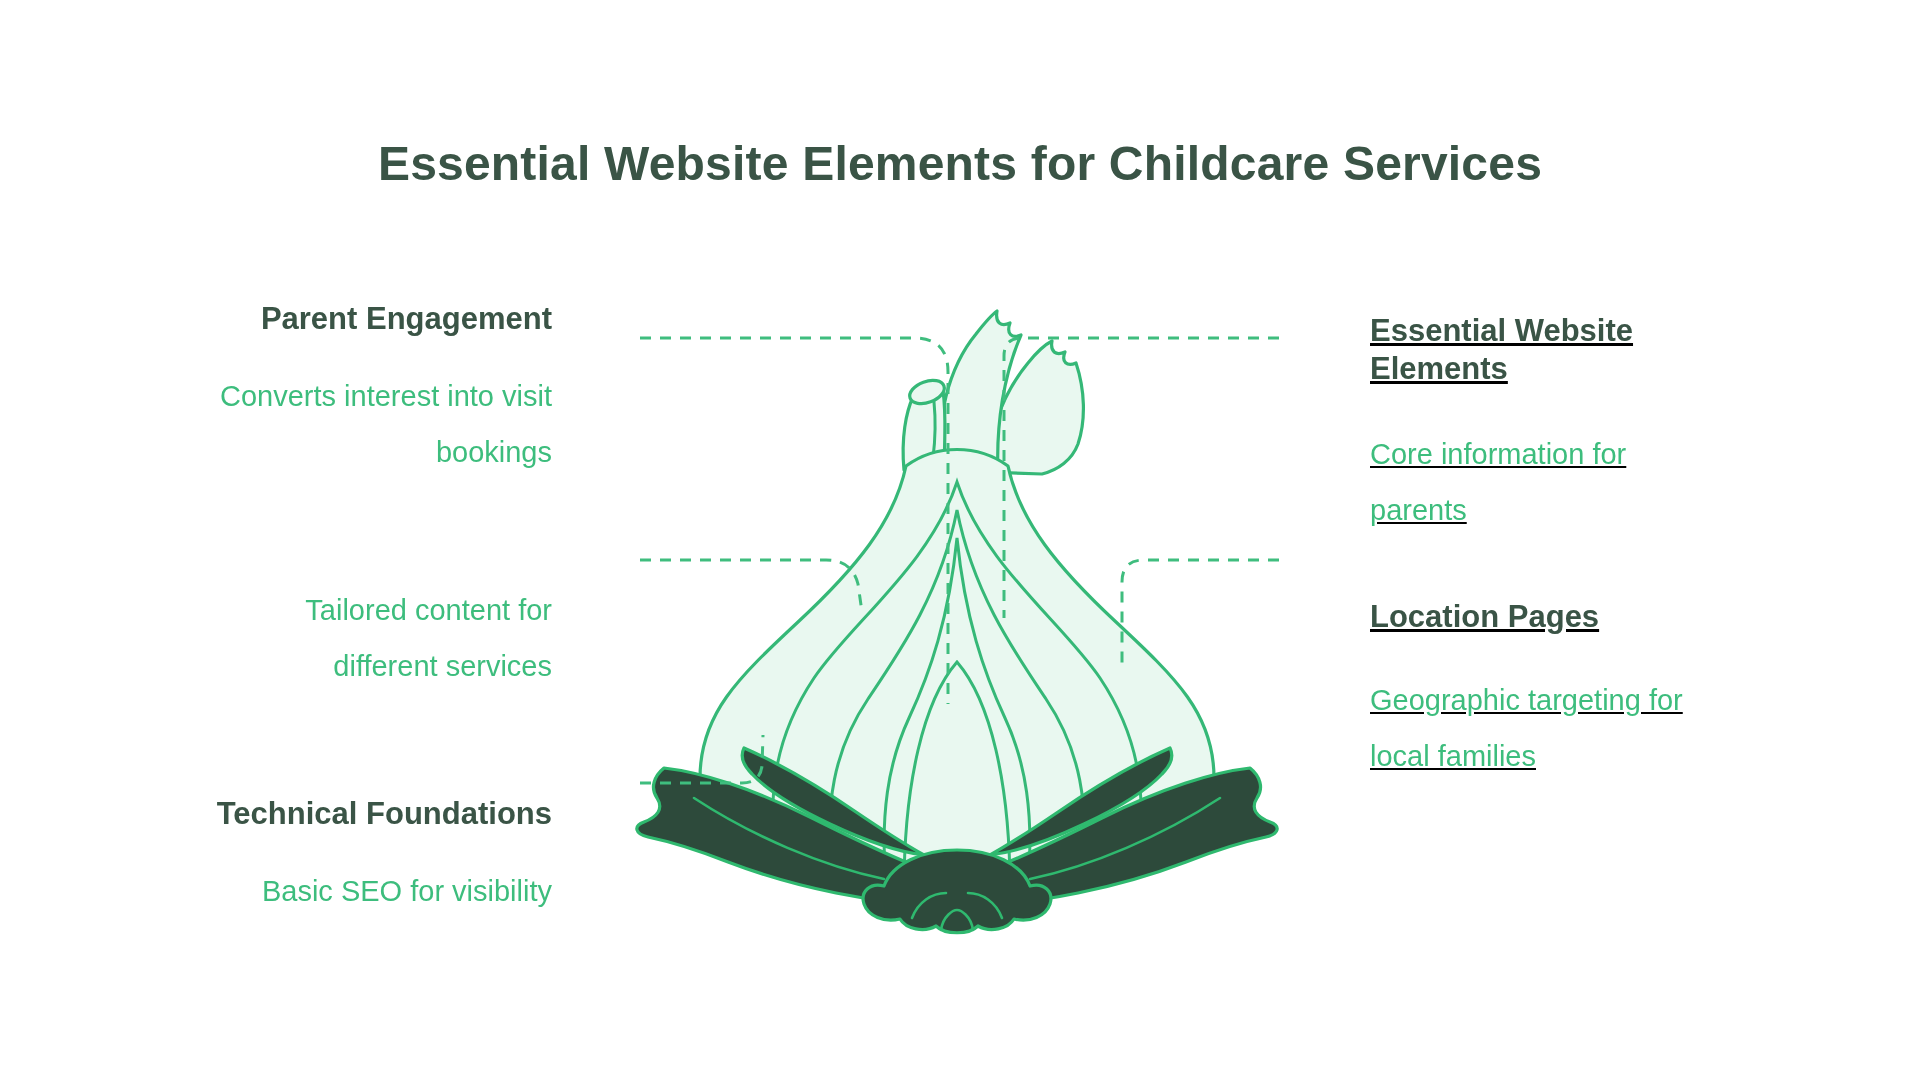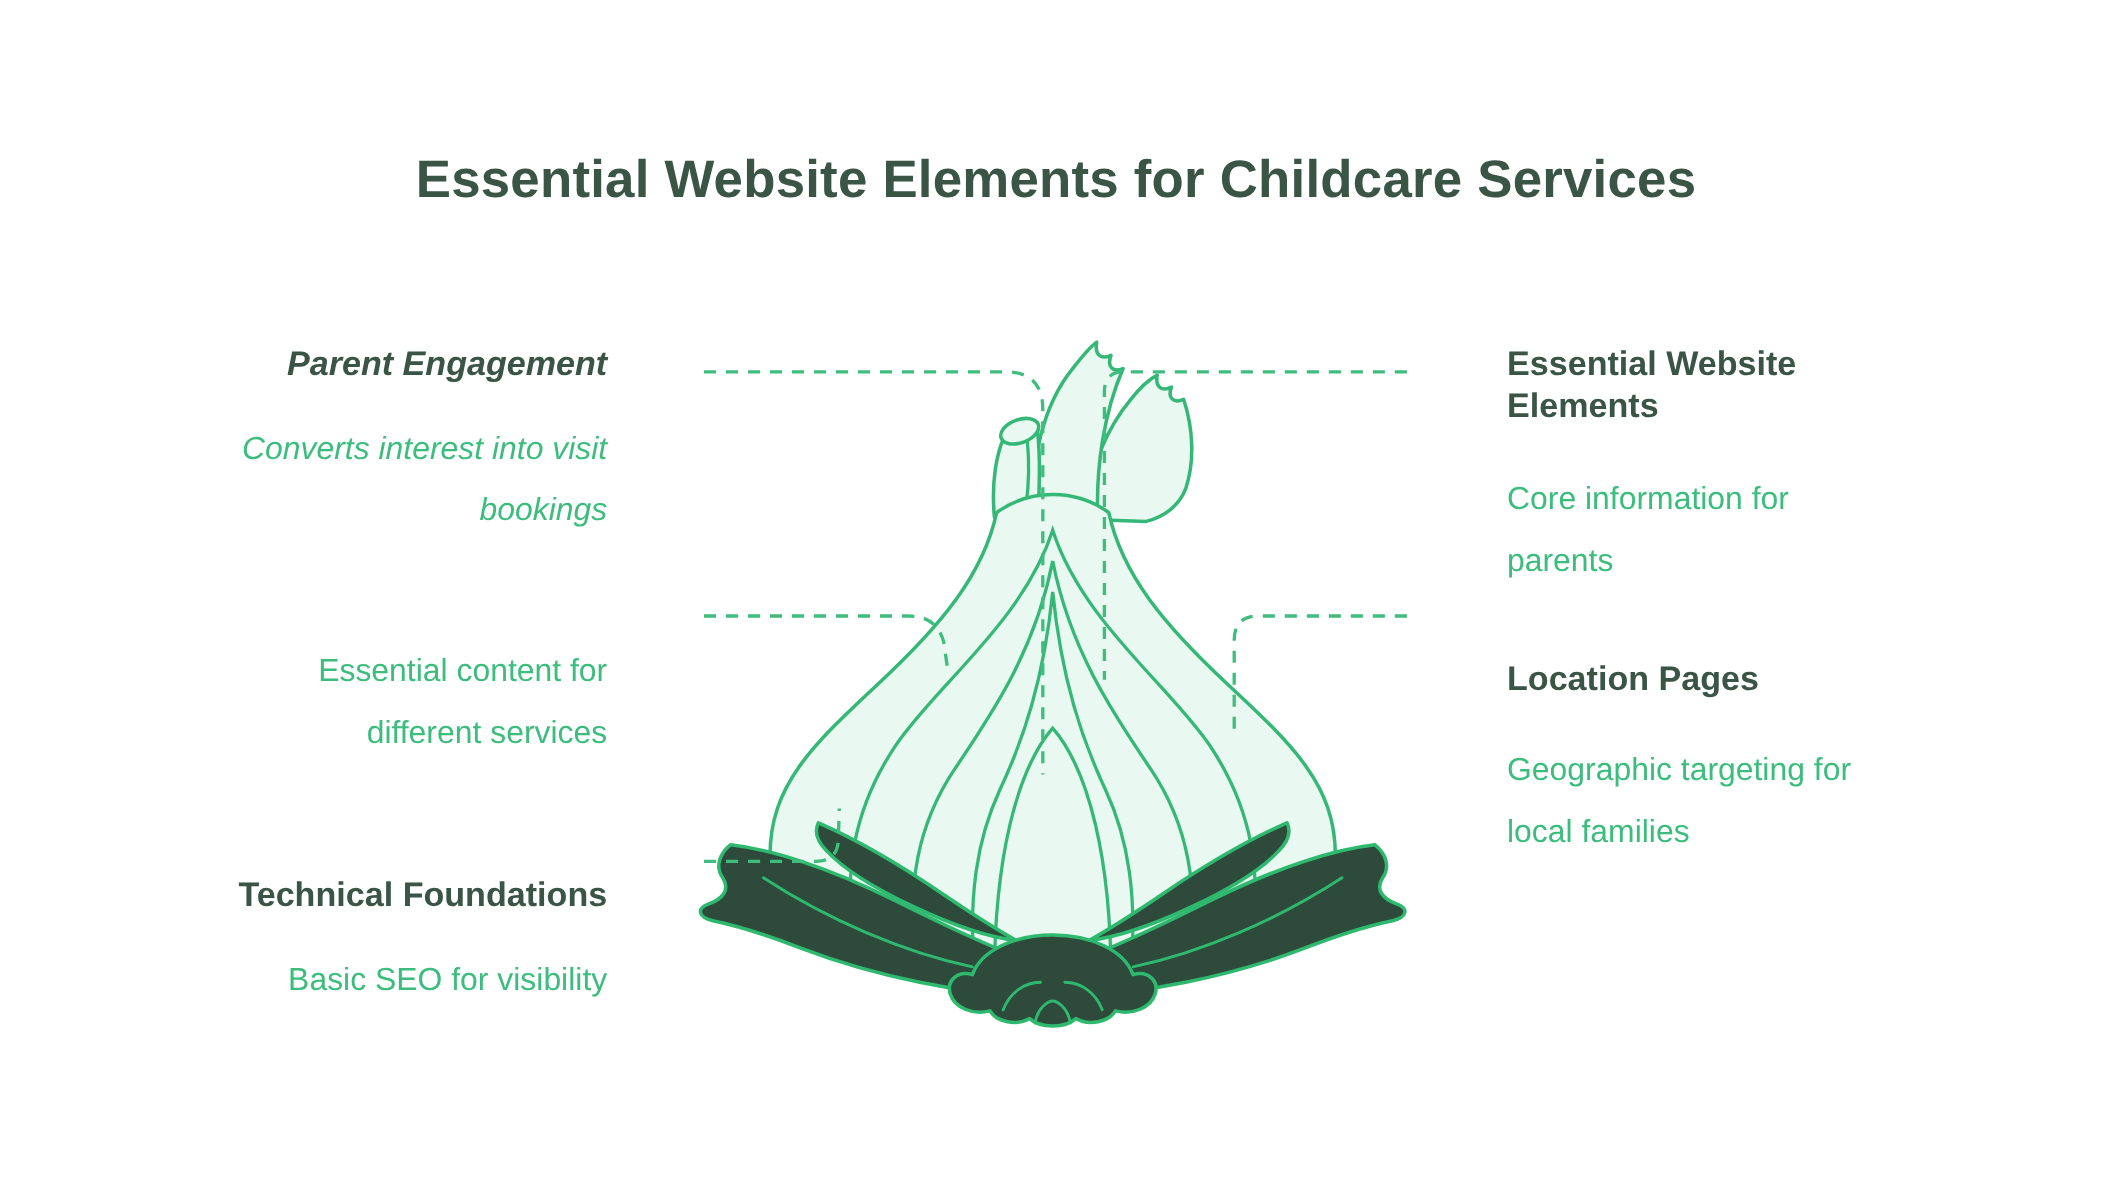--- a/index.html
+++ b/index.html
@@ -25,22 +25,22 @@
   .item{position:absolute;}
   .item h2{
     margin:0;font-size:31px;font-weight:bold;color:#3a5446;
     line-height:38px;white-space:pre-line;
   }
   .item p{
     margin:30px 0 0 0;font-size:29px;font-weight:normal;color:#3dbd7d;
     line-height:56px;white-space:pre-line;
   }
   .left-item{right:1368px;width:520px;text-align:right;}
-  .right-item{left:1370px;width:420px;text-align:left;}
-  .li-1{top:312px;font-style:italic;}
+  .right-item{left:1370px;width:420px;text-align:left;text-decoration:underline;}
+  .li-1{top:300px;}
   .li-2{top:552px;}
   .li-3{top:795px;}
   .ri-1{top:312px;}
   .ri-1 p{margin-top:38px;}
   .ri-2{top:598px;}
   .ri-2 p{margin-top:36px;}
 </style>
 </head>
 <body>
 
@@ -164,21 +164,21 @@
       <path class="leader" d="M 640 783 L 742 783 Q 760 783 762 766 L 763 735"></path>
     </g>
   </svg>
 
   <div class="item left-item li-1">
     <h2>Parent Engagement</h2>
     <p>Converts interest into visit
 bookings</p>
   </div>
   <div class="item left-item li-2">
-    <p>Essential content for
+    <p>Tailored content for
 different services</p>
   </div>
   <div class="item left-item li-3">
     <h2>Technical Foundations</h2>
     <p>Basic SEO for visibility</p>
   </div>
 
   <div class="item right-item ri-1">
     <h2>Essential Website
 Elements</h2>

